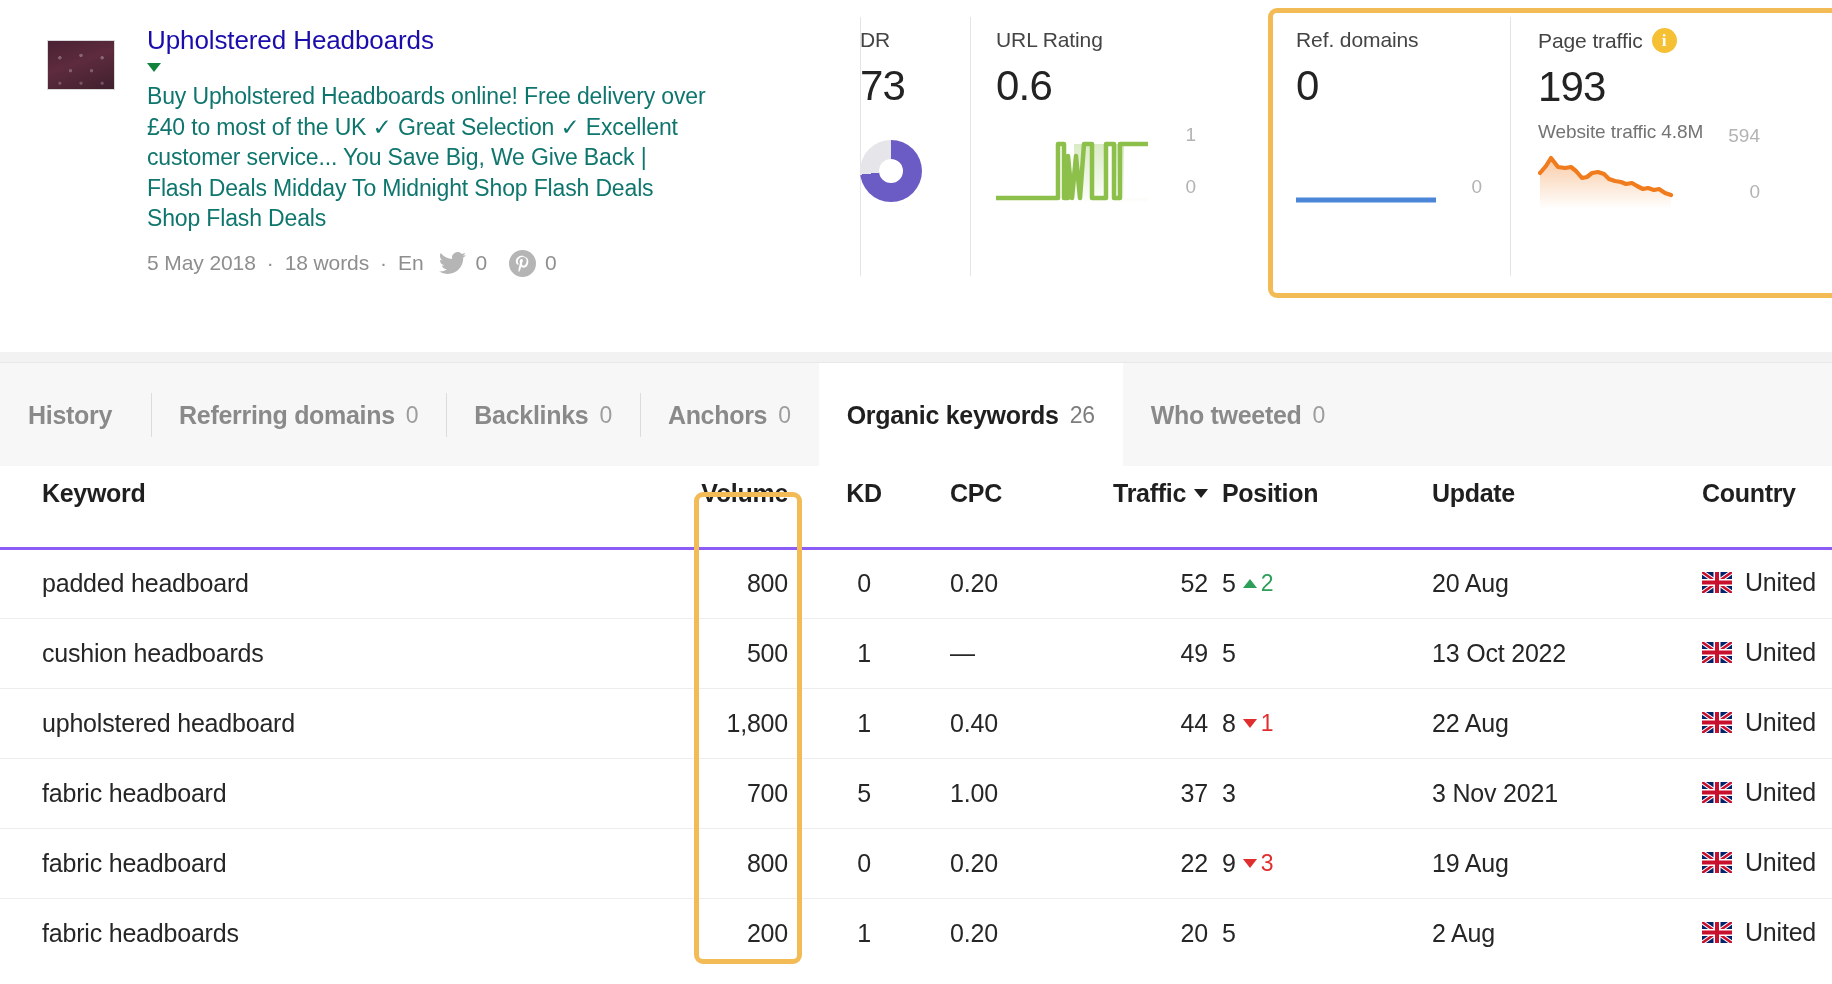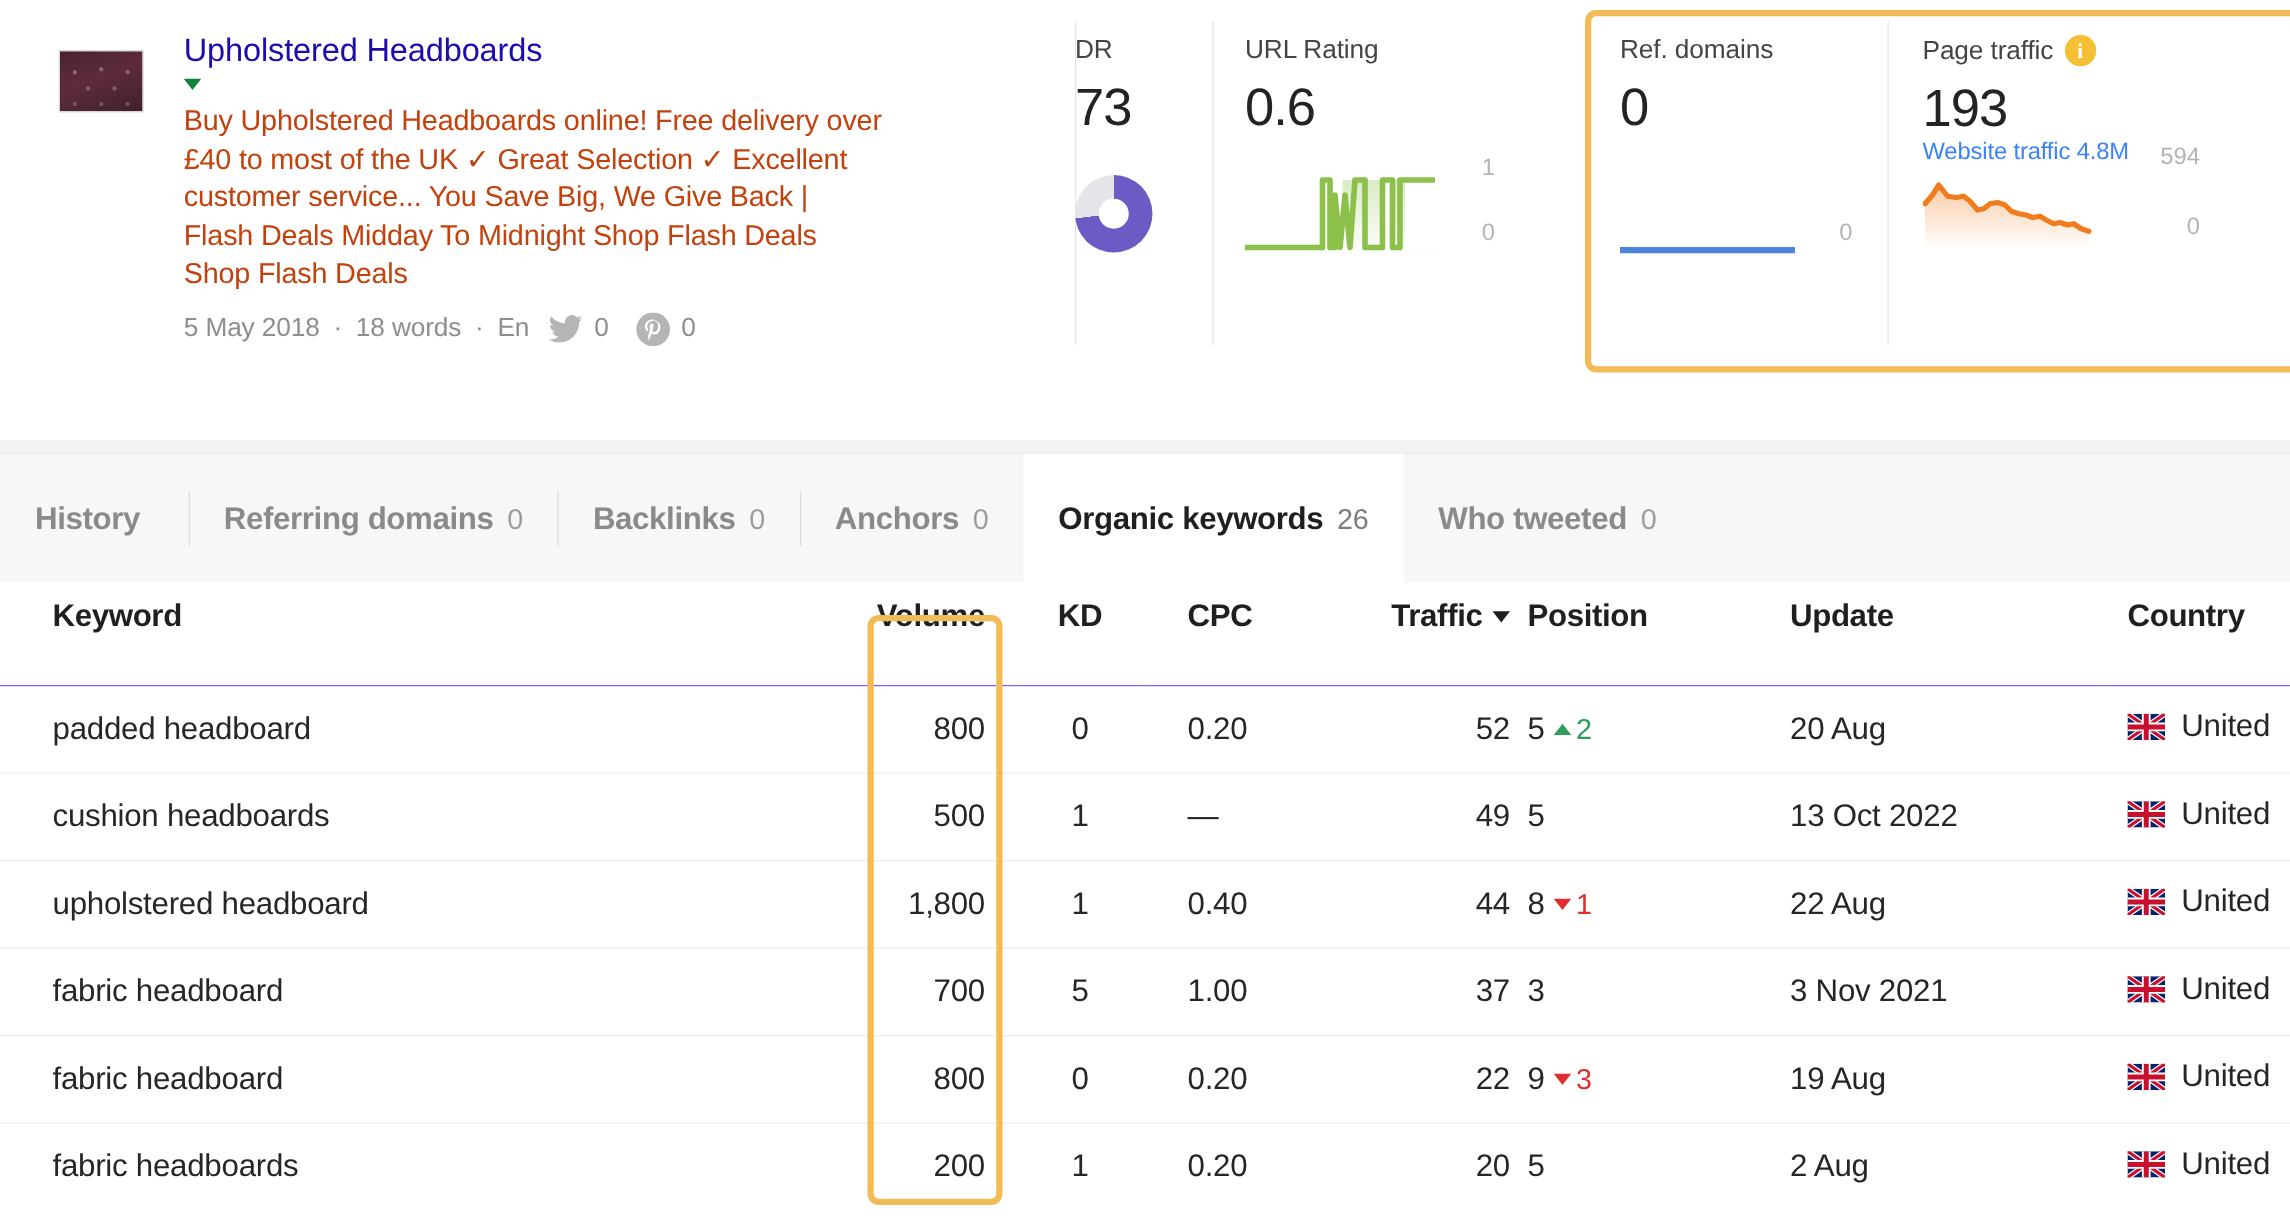--- a/index.html
+++ b/index.html
@@ -38,41 +38,41 @@
     font-size:26px; color:#1a0dab; line-height:1.24; font-weight:400;
     letter-spacing:-.1px; cursor:pointer;
   }
   .serp-url-row { display:flex; align-items:center; gap:10px; margin-top:7px; }
   .serp-url { font-size:22px; color:#12823c; white-space:nowrap; letter-spacing:-.1px; }
   .caret-down {
     width:0;height:0;border-left:7px solid transparent;border-right:7px solid transparent;
     border-top:9px solid #12823c; cursor:pointer;
   }
   .serp-desc {
-    margin-top:9px; font-size:23px; line-height:30.5px; color:#c2410c;
+    margin-top:9px; font-size:23px; line-height:30.5px; color:#0f766e;
     width:560px; letter-spacing:-.15px;
   }
   .serp-meta {
     margin-top:16px; font-size:21px; color:#8e8e8e; display:flex;
     align-items:center; gap:0px; letter-spacing:-.1px;
   }
   .serp-meta .dot { margin:0 11px; }
   .tw-icon { margin:0 0 0 16px; display:inline-flex; align-items:center; }
   .pin-icon { margin:0 0 0 22px; display:inline-flex; align-items:center; }
   .meta-num { margin-left:9px; }
 
   
   .metrics { display:flex; position:relative; }
   .mcell { position:relative; padding:28px 0 0 0; }
   .mcell .vline {
     position:absolute; left:0; top:17px; bottom:76px; width:1px; background:#e4e4e4;
   }
   .m-label { font-size:21px; color:#444; display:flex; align-items:center; gap:9px; letter-spacing:-.1px; }
   .m-value { font-size:42px; color:#232323; font-weight:400; margin-top:10px; letter-spacing:-.8px; }
-  .m-sub { font-size:19px; color:#3b82f6; letter-spacing:-.1px; }
+  .m-sub { font-size:19px; color:#737373; margin-top:10px; letter-spacing:-.1px; }
   .info-badge {
     width:25px;height:25px;border-radius:50%;background:#f5c033;color:#fff;
     font-size:17px;font-weight:bold;display:flex;align-items:center;justify-content:center;
     font-family:"Liberation Serif", serif; cursor:pointer;
   }
 
   .cell-dr    { width:110px; padding-left:0; }
   .cell-ur    { width:300px; }
   .cell-rd    { width:240px; }
   .cell-pt    { width:280px; }
@@ -115,21 +115,21 @@
 
   
   .table-wrap {
     position:absolute; left:0; top:466px; width:1832px; height:518px;
     background:#ffffff;
   }
   table { width:1832px; border-collapse:collapse; table-layout:fixed; }
   thead th {
     font-size:25px; font-weight:bold; color:#1f1f1f; text-align:right;
     padding:0 0 26px 0; height:82px; vertical-align:middle;
-    border-bottom:1px solid #8b5cf6; letter-spacing:-.3px;
+    border-bottom:3px solid #8b5cf6; letter-spacing:-.3px;
   }
   tbody td {
     font-size:25px; color:#262626; text-align:right; height:70px;
     border-bottom:1px solid #ededed; letter-spacing:-.2px;
   }
   tbody tr:last-child td { border-bottom:none; }
 
   .c-kw   { width:680px; text-align:left !important; padding-left:42px; }
   .c-vol  { width:130px; padding-right:22px; }
   .c-kd   { width:108px; text-align:center !important; }

